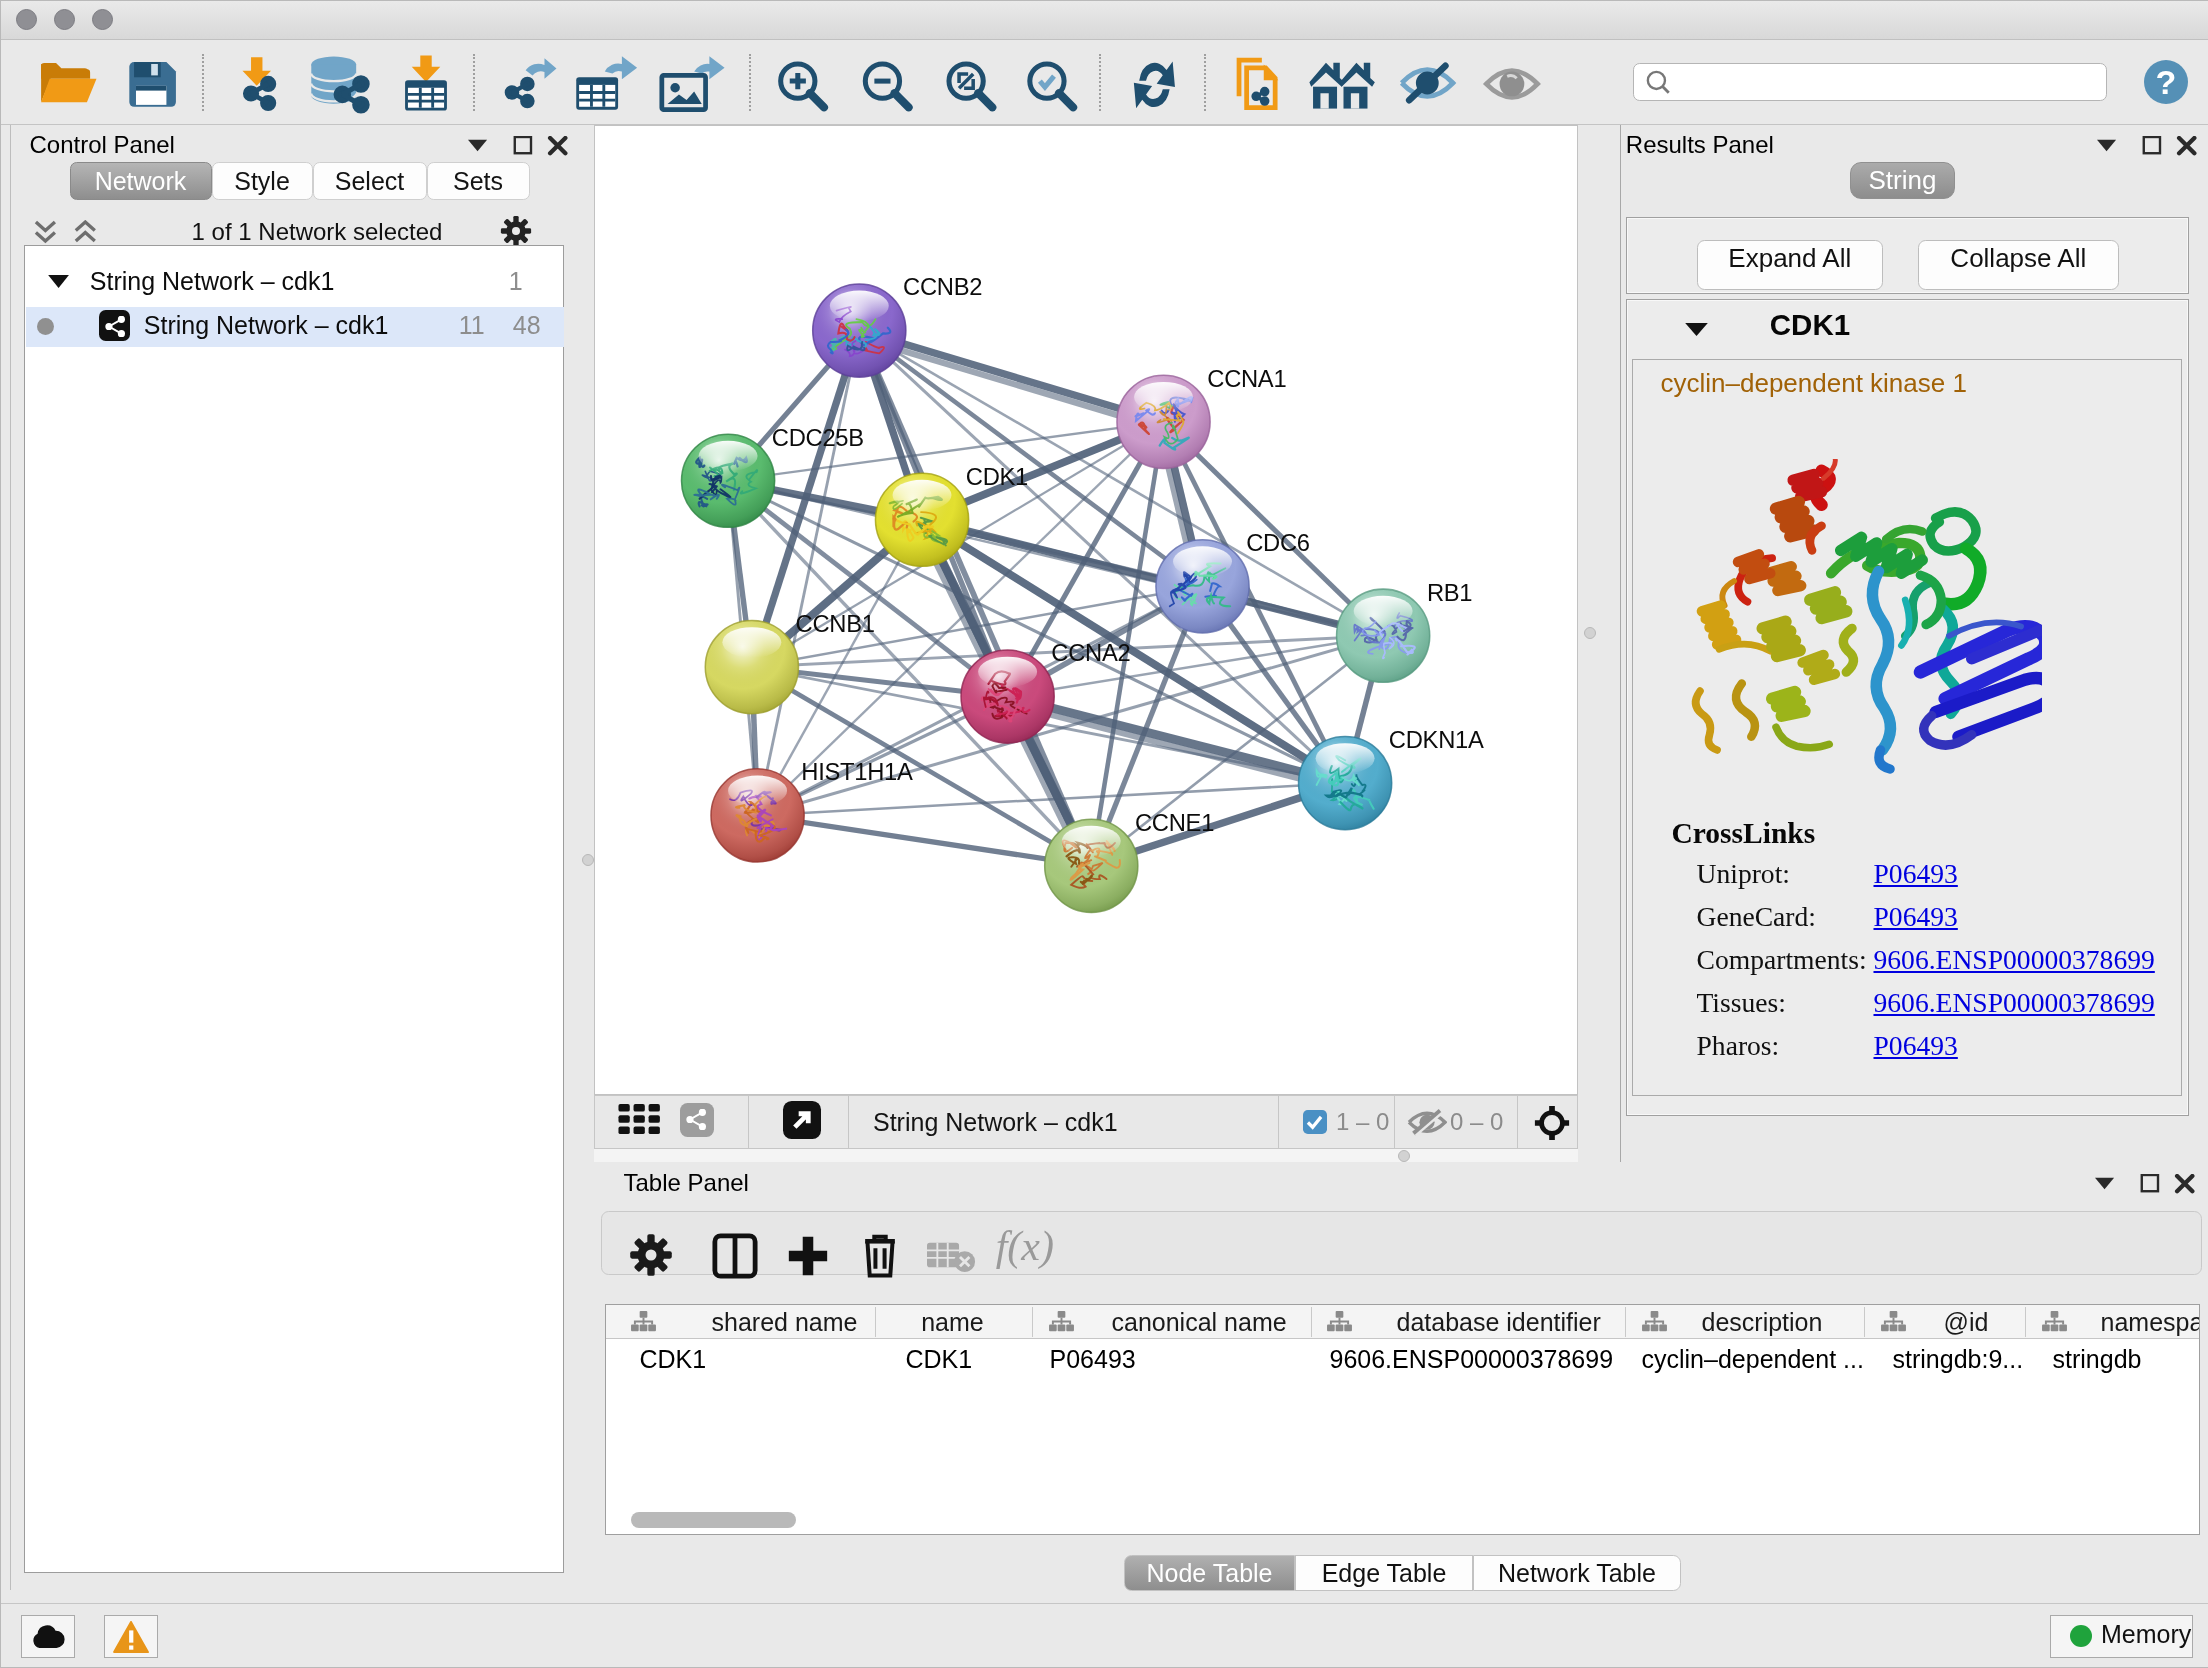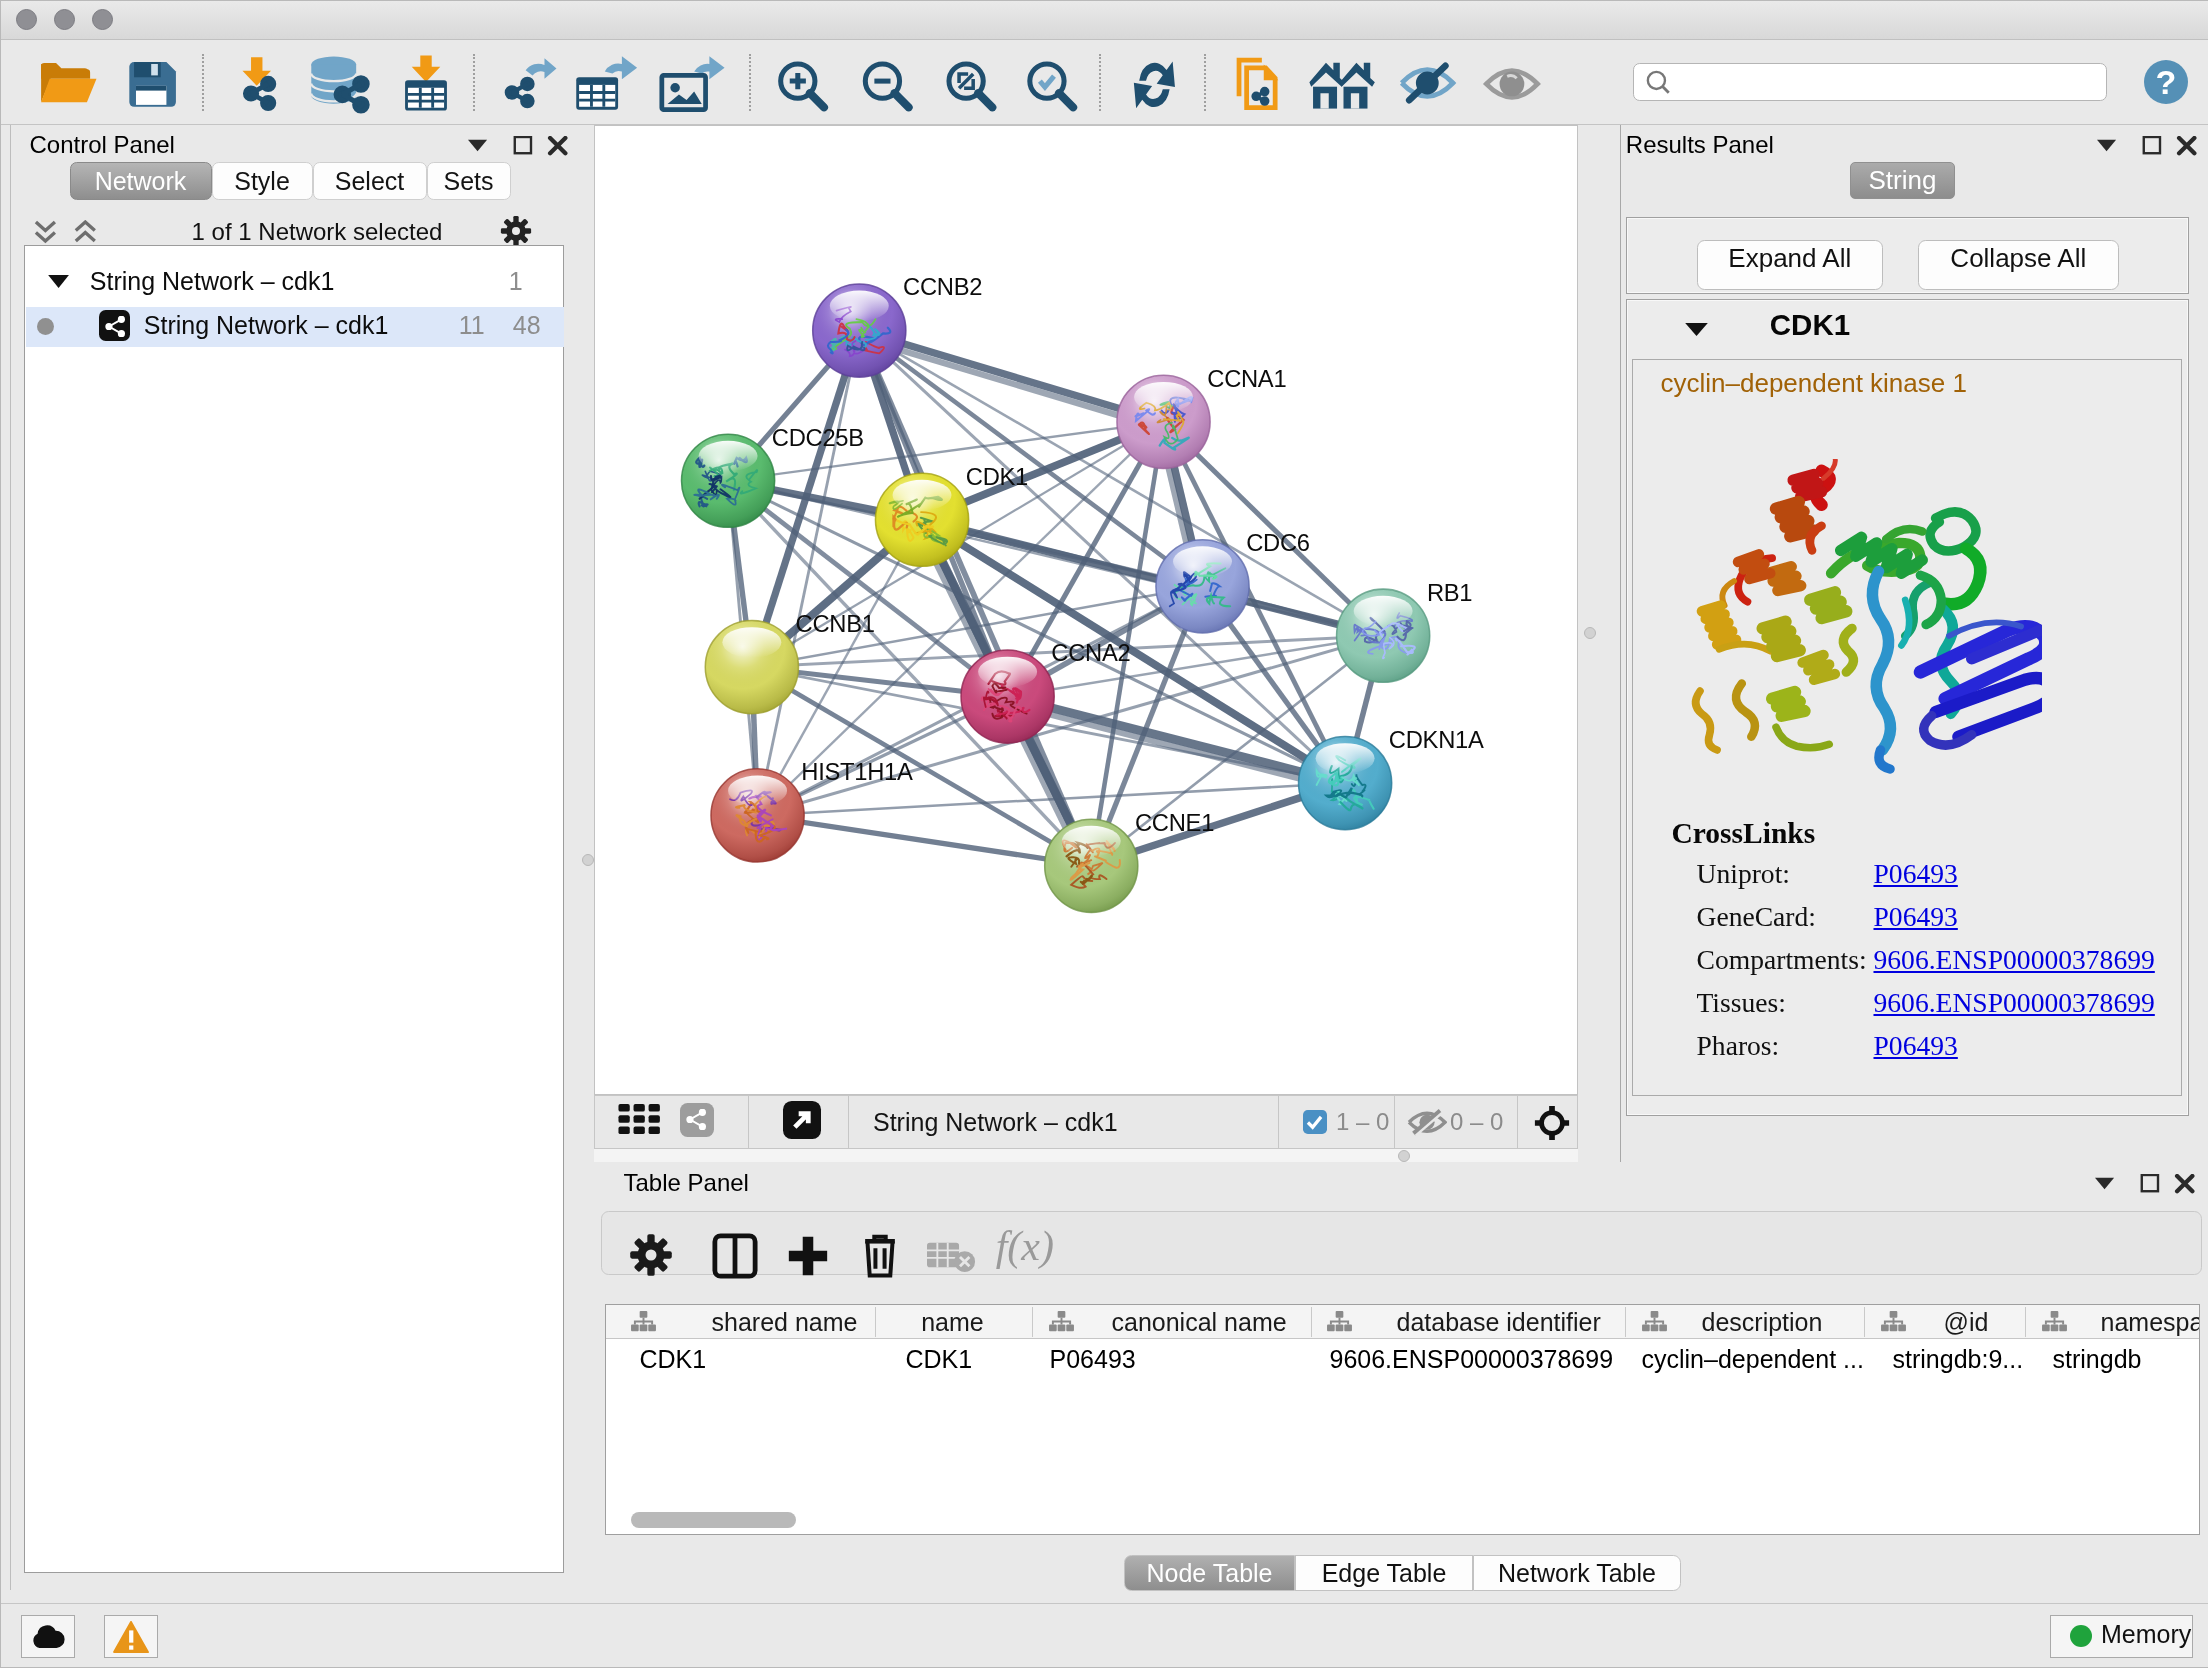--- a/index.html
+++ b/index.html
@@ -223,21 +223,21 @@
 <div id="cp" class="abs">
  <div class="ptitle abs" style="left:19px;top:5.7px">Control Panel</div>
  <svg class="abs" style="left:457px;top:11.4px" width="105" height="23" viewBox="0 0 110 24">
    <path d="M0 4 l20 0 -10 12 z" fill="#2a2a2a"></path>
    <rect x="49" y="1" width="17" height="17" fill="none" stroke="#2a2a2a" stroke-width="2.5"></rect>
    <path d="M86 2 l16 16 M102 2 l-16 16" stroke="#2a2a2a" stroke-width="4.5" stroke-linecap="round"></path>
  </svg>
  <div class="tab tabsel" style="left:59px;width:142px">Network</div>
  <div class="tab" style="left:201px;width:101px">Style</div>
  <div class="tab" style="left:302px;width:114px">Select</div>
- <div class="tab" style="left:416px;width:84px">Sets</div>
+ <div class="tab" style="left:416px;width:103px">Sets</div>
  <svg class="abs" style="left:23px;top:95px" width="76" height="25" viewBox="0 0 80 26">
   <g fill="none" stroke="#6e6e6e" stroke-width="3.5">
         <path d="M2 2 l10 9 10-9 M2 13 l10 9 10-9"></path>
         <g transform="translate(42,0)">
           <path d="M2 11 l10-9 10 9 M2 22 l10-9 10 9"></path>
         </g>
       </g>
  </svg>
  <div class="abs" style="left:28.5px;width:556px;top:93px;text-align:center;font-size:24px;color:#111">1 of 1 Network selected</div>
  <svg class="abs" style="left:489px;top:90px" width="32" height="32" viewBox="0 0 36 36">
@@ -657,21 +657,21 @@
 <div id="hsplit" class="abs"></div>
 <div class="handle abs" style="left:1398px;top:1150px"></div>
 
 <div id="rp" class="abs">
  <div class="ptitle abs" style="left:4.8px;top:5.7px">Results Panel</div>
  <svg class="abs" style="left:476px;top:11.4px" width="105" height="23" viewBox="0 0 110 24">
    <path d="M0 4 l20 0 -10 12 z" fill="#2a2a2a"></path>
    <rect x="49" y="1" width="17" height="17" fill="none" stroke="#2a2a2a" stroke-width="2.5"></rect>
    <path d="M86 2 l16 16 M102 2 l-16 16" stroke="#2a2a2a" stroke-width="4.5" stroke-linecap="round"></path>
  </svg>
- <div class="abs" style="left:229px;top:37px;width:105px;height:37px;background:linear-gradient(#ababab,#8d8d8d);border-radius:5px;border:1px solid #909090;color:#fff;font-size:26px;text-align:center;line-height:35px">String</div>
+ <div class="abs" style="left:229px;top:37px;width:105px;height:37px;background:linear-gradient(#ababab,#8d8d8d);border-radius:11px;border:1px solid #909090;color:#fff;font-size:26px;text-align:center;line-height:35px">String</div>
  <div class="rbox" style="top:92px;height:77px">
    <div class="btn" style="left:70px;width:186px">Expand All</div>
    <div class="btn" style="left:291px;width:201px">Collapse All</div>
  </div>
  <div class="rbox" style="top:174px;height:817px">
    <svg class="abs" style="left:57px;top:21px" width="25" height="16" viewBox="0 0 26 17">
         <path d="M1 2 h24 l-12 14 z" fill="#111"></path>
       </svg>
    <div class="abs" style="left:143px;top:7.6px;font-size:29.5px;font-weight:700;color:#060606">CDK1</div>
    <div class="abs" style="left:5.7px;top:59px;width:550px;height:737px;background:#ececec;border:1px solid #aaa">

